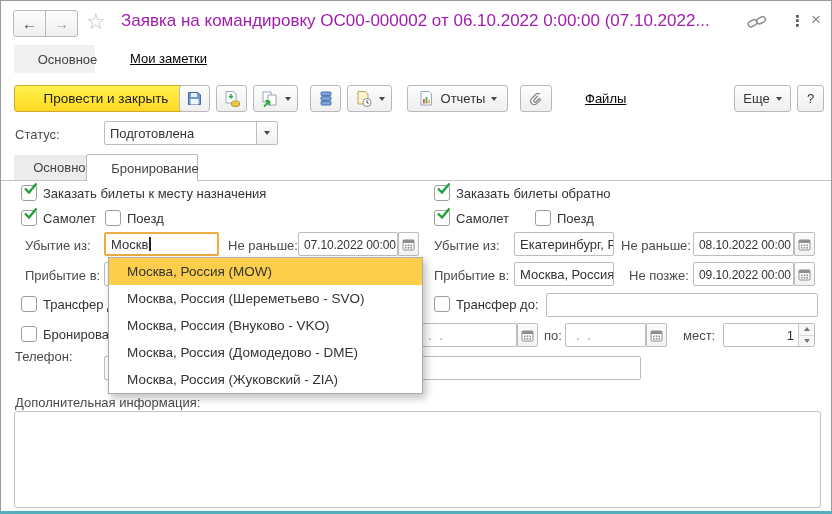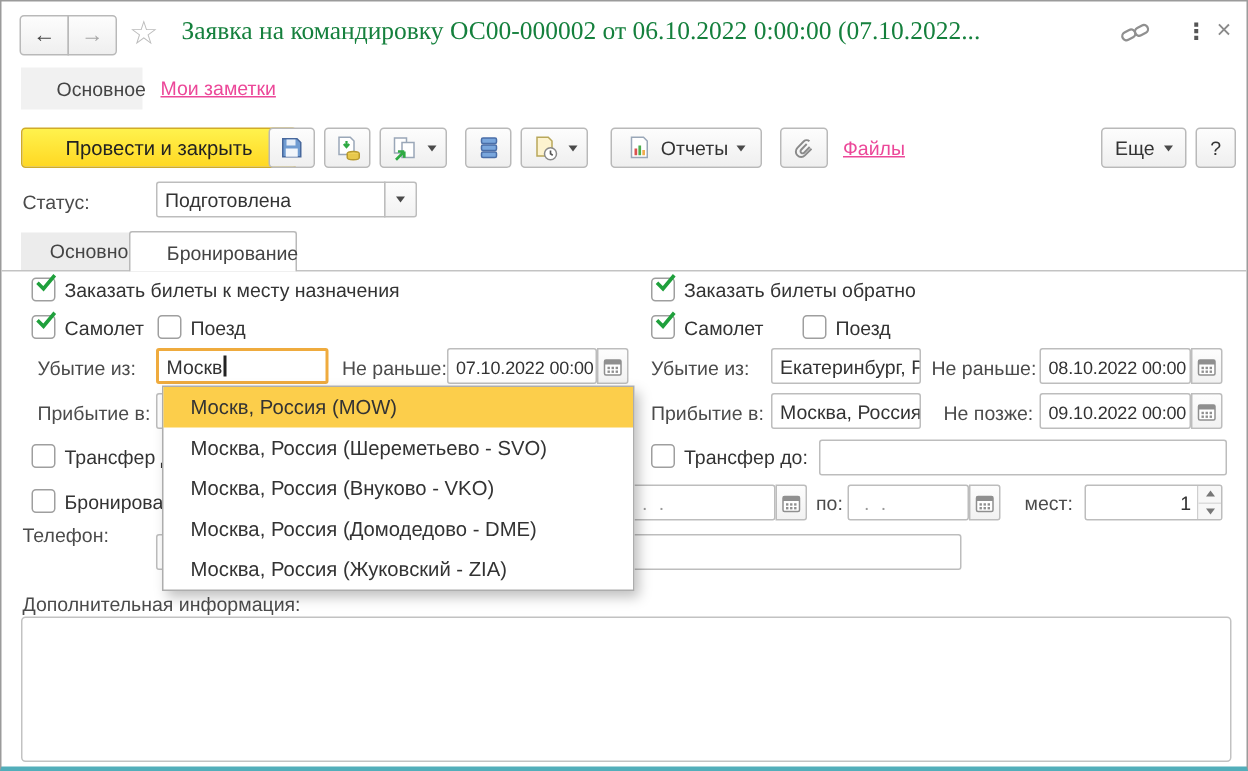--- a/index.html
+++ b/index.html
@@ -15,21 +15,21 @@
   .ph{color:#9a9a9a;letter-spacing:2px;}
   .calbtn{position:absolute;box-sizing:border-box;width:21px;height:24px;border:1px solid #bdbdbd;
           background:linear-gradient(#fdfdfd,#f2f2f2);border-radius:0 2px 2px 0;display:flex;align-items:center;justify-content:center;}
   .cb{position:absolute;box-sizing:border-box;width:16px;height:16px;border:1px solid #9f9f9f;border-radius:3px;background:#fff;}
   .cb svg{position:absolute;left:1px;top:-4px;overflow:visible;}
   .btn{position:absolute;box-sizing:border-box;height:27px;border:1px solid #b9b9b9;border-radius:3px;
        background:linear-gradient(#fdfdfd,#efefef);display:flex;align-items:center;justify-content:center;
        font-size:13px;color:#333;gap:6px;}
   .mainbtn{background:linear-gradient(#fff24d,#ffd823);border:1px solid #d0ab29;color:#222;font-size:13.5px;}
   .caret{display:inline-block;width:0;height:0;border-left:3.5px solid transparent;border-right:3.5px solid transparent;border-top:4.5px solid #4a4a4a;}
-  .link{position:absolute;color:#ec4899;text-decoration:underline;font-size:13px;white-space:nowrap;cursor:pointer;}
+  .link{position:absolute;color:#000000;text-decoration:underline;font-size:13px;white-space:nowrap;cursor:pointer;margin-left:23px;}
   .tab{position:absolute;box-sizing:border-box;display:flex;align-items:center;justify-content:center;font-size:13px;color:#444;padding-left:26px;}
   .tcaret{display:inline-block;width:1.5px;height:14px;background:#222;vertical-align:-2px;margin-left:1px;}
   .dd{position:absolute;left:107px;top:256px;width:313px;background:#fff;border:1px solid #adadad;
       box-shadow:3px 4px 8px rgba(0,0,0,0.25);z-index:10;}
   .dd-item{height:27px;line-height:27px;padding-left:18px;font-size:13.5px;color:#333;white-space:nowrap;}
   .dd-item.hl{background:#fcce4b;}
   .spin{width:15px;border-left:1px solid #cfcfcf;display:flex;flex-direction:column;}
   .spin>div{flex:1;display:flex;align-items:center;justify-content:center;background:#f7f7f7;}
   .spin>div:first-child{border-bottom:1px solid #dcdcdc;}
   .tri-up{width:0;height:0;border-left:3px solid transparent;border-right:3px solid transparent;border-bottom:4px solid #777;}
@@ -41,21 +41,21 @@
 
 <div id="window">
 
   <div class="btn" style="left:12px;top:9px;width:33px;border-radius:3px 0 0 3px;font-size:15px;color:#444;">
       <span>←</span>
     </div>
   <div class="btn" style="left:44px;top:9px;width:33px;border-radius:0 3px 3px 0;font-size:15px;color:#a6a6a6;">
       <span>→</span>
     </div>
   <div class="glyph" style="left:85px;top:8px;font-size:22px;color:#bcbcbc;">☆</div>
-  <div class="glyph" style="left:120px;top:10px;font-size:17px;color:#15803d;font-family:Liberation Serif, serif;">Заявка на командировку ОС00-000002 от 06.10.2022 0:00:00 (07.10.2022...</div>
+  <div class="glyph" style="left:120px;top:10px;font-size:17px;color:#a21caf;">Заявка на командировку ОС00-000002 от 06.10.2022 0:00:00 (07.10.2022...</div>
   <div class="abs" style="left:746px;top:13px;">
     <svg width="20" height="16" viewBox="0 0 20 16">
         <g fill="none" stroke="#909090" stroke-width="1.5">
       <rect x="1" y="6.5" width="9" height="5.5" rx="2.7" transform="rotate(-28 5.5 9.2)"></rect>
       <rect x="9.5" y="3.5" width="9" height="5.5" rx="2.7" transform="rotate(-28 14 6.2)"></rect>
         </g>
       </svg>
   </div>
   <div class="glyph" style="left:789px;top:11px;font-size:15px;font-weight:bold;color:#555;">⋮</div>
   <div class="glyph" style="left:810px;top:9px;font-size:17px;color:#8a8a8a;">×</div>
@@ -318,20 +318,20 @@
   </div>
 
   <span class="lbl" style="left:14px;top:348px;">Телефон:</span>
   <div class="field" style="left:103px;top:355px;width:537px;">
     <span></span></div>
 
   <span class="lbl" style="left:14px;top:394px;">Дополнительная информация:</span>
   <div class="field" style="left:13px;top:410px;width:807px;height:97px;border-color:#c2c2c2;border-radius:3px;"><span></span></div>
 
   <div class="dd">
-    <div class="dd-item hl">Москв, Россия (MOW)</div>
+    <div class="dd-item hl">Москва, Россия (MOW)</div>
     <div class="dd-item">Москва, Россия (Шереметьево - SVO)</div>
     <div class="dd-item">Москва, Россия (Внуково - VKO)</div>
     <div class="dd-item">Москва, Россия (Домодедово - DME)</div>
     <div class="dd-item">Москва, Россия (Жуковский - ZIA)</div>
   </div>
 
 </div>
 
 </body></html>

